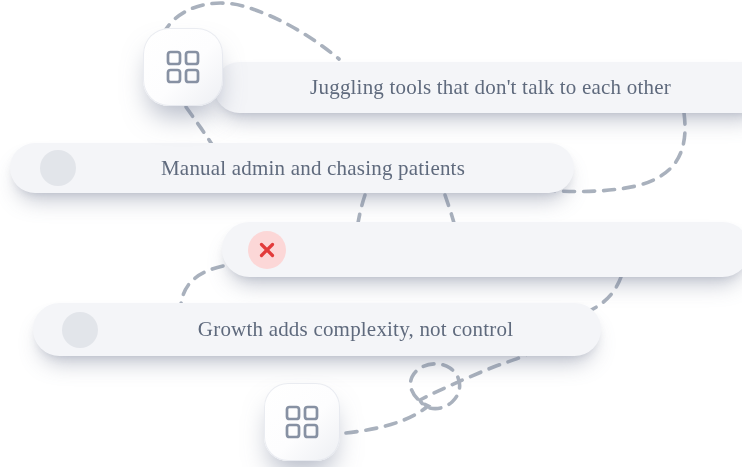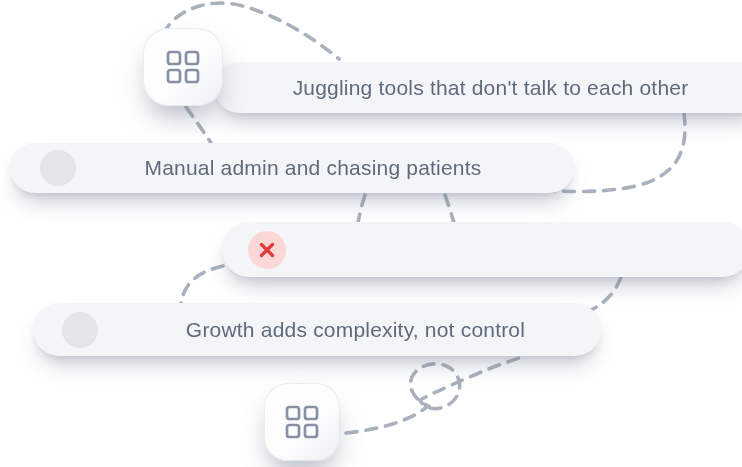--- a/index.html
+++ b/index.html
@@ -1,18 +1,18 @@
 <!DOCTYPE html>
 <html><head>
 <meta charset="utf-8">
 <style>
   html,body{margin:0;padding:0;background:#ffffff;}
   .canvas{
     position:relative;width:742px;height:467px;overflow:hidden;
-    font-family:Liberation Sans, sans-serif;
+    font-family:Liberation Serif, serif;
   }
   .connectors{position:absolute;left:0;top:0;z-index:1;}
   .pill{
     position:absolute;z-index:2;display:flex;align-items:center;
     background:#f4f5f8;border-radius:999px;color:#5f6a7d;
     font-size:21px;letter-spacing:.2px;
     box-shadow:0 14px 22px -8px rgba(110,120,145,.45), 0 4px 8px -4px rgba(110,120,145,.25);
     white-space:nowrap;
   }
   .pill .label{margin:0 auto;padding:0 12px;}

